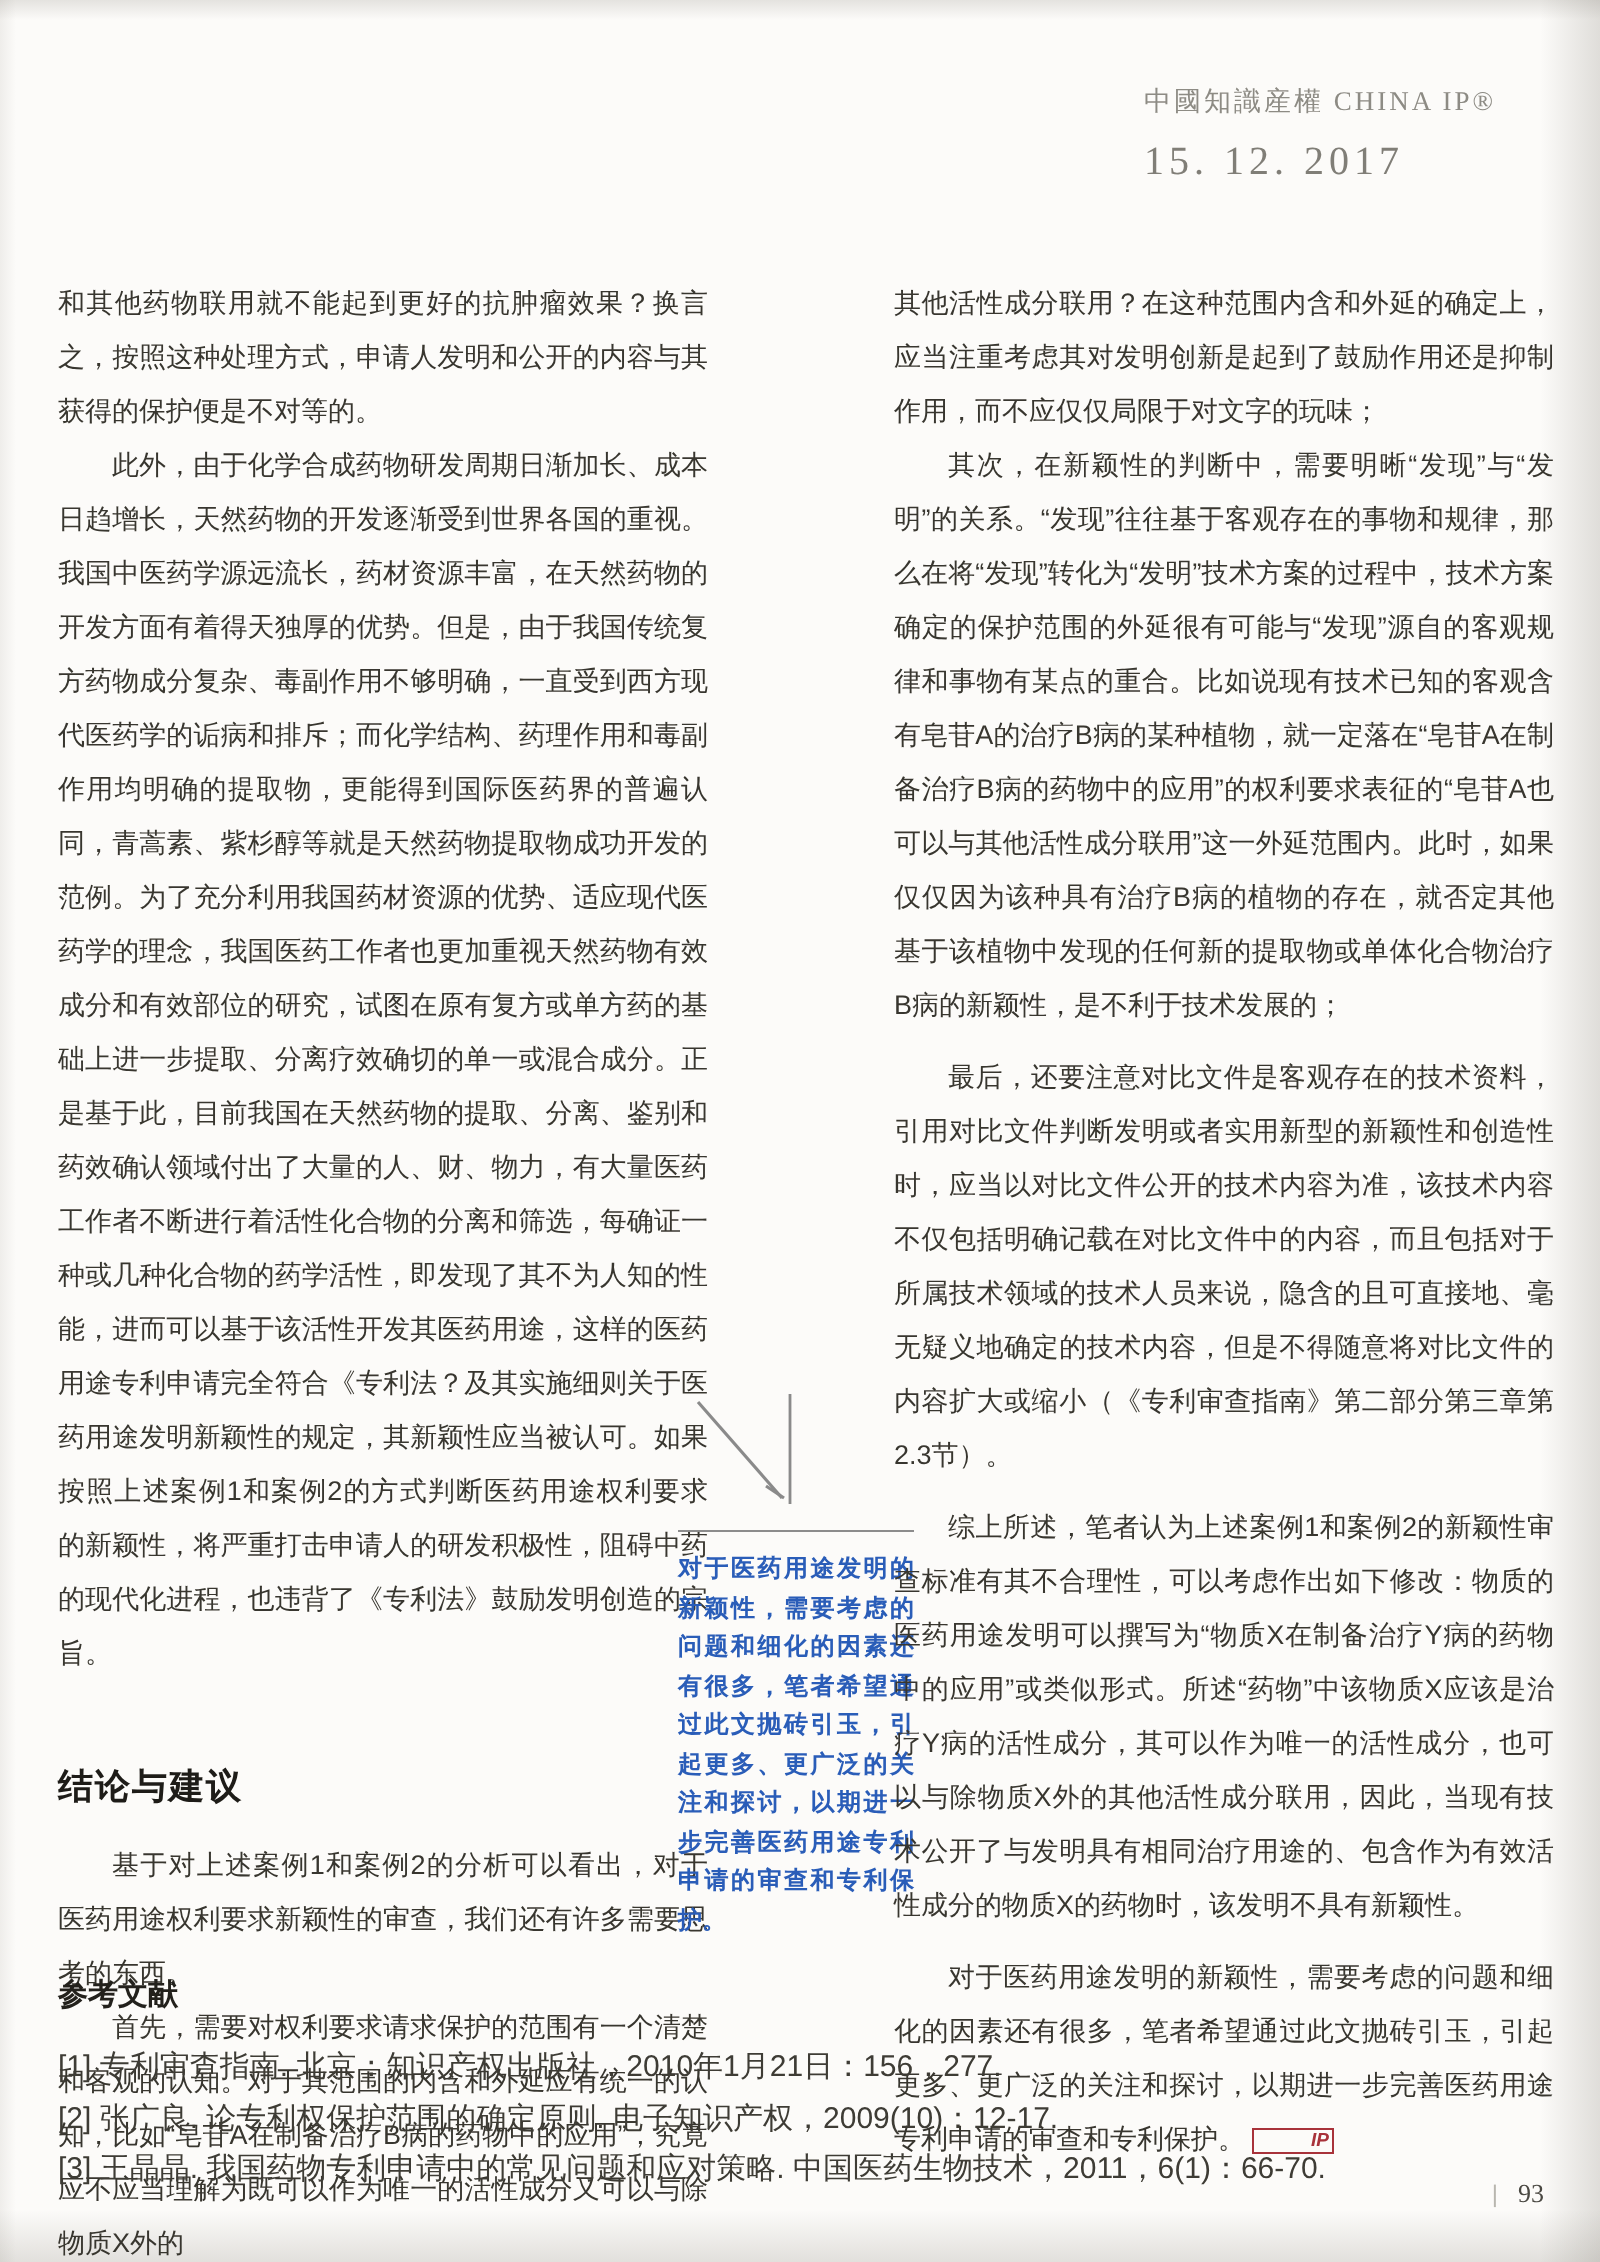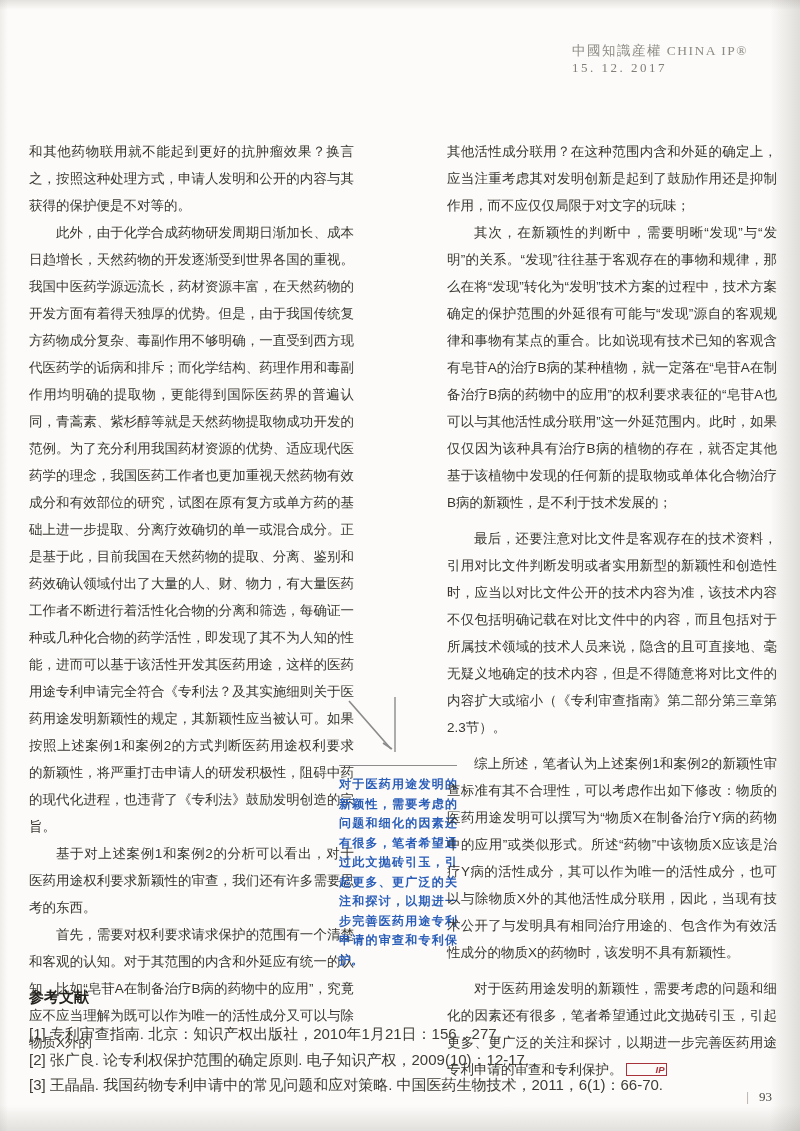--- a/index.html
+++ b/index.html
@@ -30,23 +30,23 @@
     top: 42px; right: 52px;
     color: #8a8880;
   }
   .masthead .brand {
     font-family: "Liberation Serif", "DejaVu Serif", serif;
     font-size: 13.5px;
     letter-spacing: 1.5px;
     color: #8d8b84;
   }
   .masthead .date {
-    margin-top: 0;
+    margin-top: 10px;
     font-family: "Liberation Serif", "DejaVu Serif", serif;
-    font-size: 13px;
+    font-size: 20px;
     letter-spacing: 2.5px;
     color: #807e77;
   }
 
   .col {
     position: absolute;
     top: 138px;
     color: #38362f;
     font-size: 13.5px;
     line-height: 27px;
@@ -147,20 +147,21 @@
   <div class="shade-left"></div>
 
   <div class="masthead">
     <div class="brand">中國知識産權 CHINA IP®</div>
     <div class="date">15. 12. 2017</div>
   </div>
 
   <div class="col col-left">
     <div class="para">和其他药物联用就不能起到更好的抗肿瘤效果？换言之，按照这种处理方式，申请人发明和公开的内容与其获得的保护便是不对等的。</div>
     <div class="para indent">此外，由于化学合成药物研发周期日渐加长、成本日趋增长，天然药物的开发逐渐受到世界各国的重视。我国中医药学源远流长，药材资源丰富，在天然药物的开发方面有着得天独厚的优势。但是，由于我国传统复方药物成分复杂、毒副作用不够明确，一直受到西方现代医药学的诟病和排斥；而化学结构、药理作用和毒副作用均明确的提取物，更能得到国际医药界的普遍认同，青蒿素、紫杉醇等就是天然药物提取物成功开发的范例。为了充分利用我国药材资源的优势、适应现代医药学的理念，我国医药工作者也更加重视天然药物有效成分和有效部位的研究，试图在原有复方或单方药的基础上进一步提取、分离疗效确切的单一或混合成分。正是基于此，目前我国在天然药物的提取、分离、鉴别和药效确认领域付出了大量的人、财、物力，有大量医药工作者不断进行着活性化合物的分离和筛选，每确证一种或几种化合物的药学活性，即发现了其不为人知的性能，进而可以基于该活性开发其医药用途，这样的医药用途专利申请完全符合《专利法？及其实施细则关于医药用途发明新颖性的规定，其新颖性应当被认可。如果按照上述案例1和案例2的方式判断医药用途权利要求的新颖性，将严重打击申请人的研发积极性，阻碍中药的现代化进程，也违背了《专利法》鼓励发明创造的宗旨。</div>
+    <div class="section-heading">结论与建议</div>
     <div class="para indent">基于对上述案例1和案例2的分析可以看出，对于医药用途权利要求新颖性的审查，我们还有许多需要思考的东西。</div>
     <div class="para indent">首先，需要对权利要求请求保护的范围有一个清楚和客观的认知。对于其范围的内含和外延应有统一的认知，比如“皂苷A在制备治疗B病的药物中的应用”，究竟应不应当理解为既可以作为唯一的活性成分又可以与除物质X外的</div>
   </div>
 
   <div class="pullquote">
     <svg class="deco" width="118" height="62" viewBox="0 0 118 62">
       <line x1="10" y1="4" x2="52" y2="52" stroke="#8a8a8a" stroke-width="1.6"></line>
       <line x1="56" y1="0" x2="56" y2="55" stroke="#8a8a8a" stroke-width="1.4"></line>
       <line x1="44" y1="46" x2="53" y2="52" stroke="#8a8a8a" stroke-width="1.6"></line>
     </svg>

